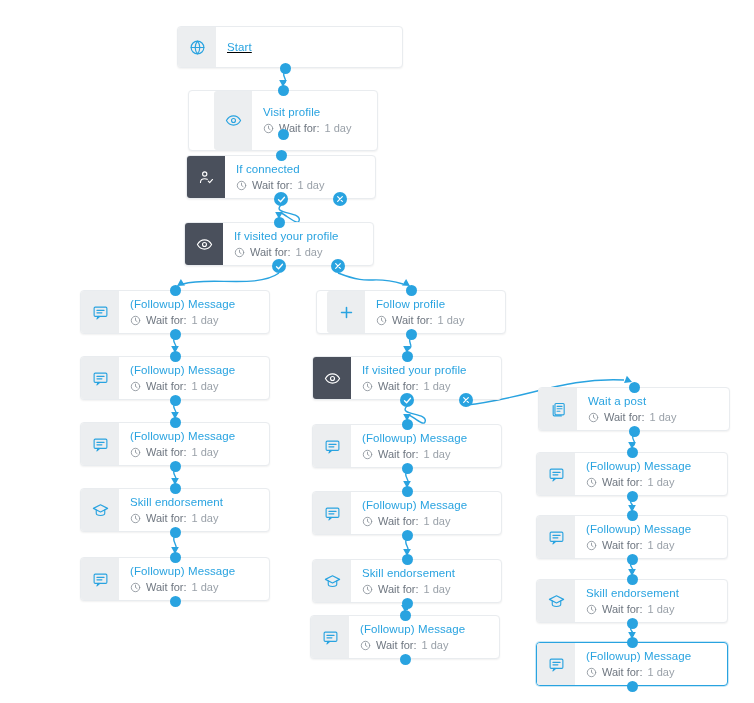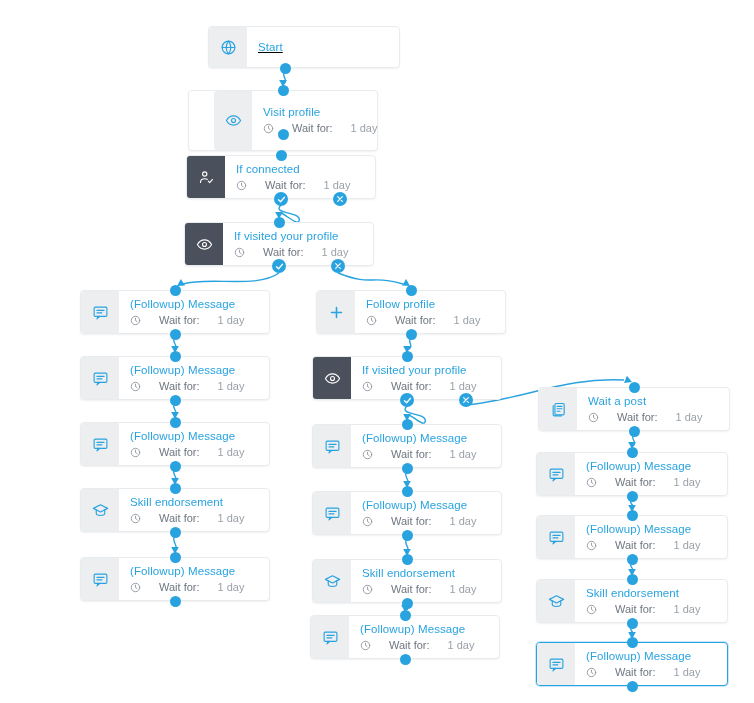--- a/index.html
+++ b/index.html
@@ -43,21 +43,21 @@
     min-width:0;
   }
   .node .ttl{
     color:#29a3e0;
     font-size:11.5px;
     line-height:15px;
     white-space:nowrap;
     letter-spacing:.1px;
   }
   .node .wait{
-    display:flex;align-items:center;gap:18px;
+    display:flex;align-items:center;gap:5px;
     color:#7e868f;
     font-size:11px;
     line-height:15px;
     margin-top:1px;
     white-space:nowrap;
   }
   .node .wait .clk{flex:0 0 auto;display:block;}
   .node .wait .wtxt{color:#6f7781;}
   .node .wait .wval{color:#9aa1a9;}
 
@@ -116,21 +116,21 @@
       <path d="M405 612L401.16459569116637 604.979339504877L408.83540430883363 604.979339504877Z" fill="#29a3e0"></path>
       <path d="M634 435 C629 437.5 639 443.5 632 446" stroke="#29a3e0" stroke-width="1.4" fill="none"></path>
       <path d="M632 449L628.1645956911664 441.97933950487703L635.8354043088336 441.97933950487703Z" fill="#29a3e0"></path>
       <path d="M632 500 C627 501.5 637 507.5 632 509" stroke="#29a3e0" stroke-width="1.4" fill="none"></path>
       <path d="M632 512L628.1645956911664 504.97933950487703L635.8354043088336 504.97933950487703Z" fill="#29a3e0"></path>
       <path d="M632 563 C627 565 637 571 632 573" stroke="#29a3e0" stroke-width="1.4" fill="none"></path>
       <path d="M632 576L628.1645956911664 568.979339504877L635.8354043088336 568.979339504877Z" fill="#29a3e0"></path>
       <path d="M632 627 C627 628.5 637 634.5 632 636" stroke="#29a3e0" stroke-width="1.4" fill="none"></path>
       <path d="M632 639L628.1645956911664 631.979339504877L635.8354043088336 631.979339504877Z" fill="#29a3e0"></path>
     </svg>
-<div class="node" style="left: 208px; top: 26px; width: 192px; height: 42px; text-decoration: underline;">
+<div class="node" style="left: 177px; top: 26px; width: 226px; height: 42px; text-decoration: underline;">
       <div class="ico">
         <svg width="17" height="17" viewBox="0 0 24 24" fill="none" stroke="#29a3e0" stroke-width="1.6" stroke-linecap="round" stroke-linejoin="round">
           <circle cx="12" cy="12" r="9"></circle>
           <path d="M3 12h18"></path>
           <path d="M12 3a14 14 0 0 1 0 18a14 14 0 0 1 0-18z"></path>
         </svg>
       </div>
       <div class="body">
         <div class="ttl">Start</div>
       </div>
@@ -322,21 +322,21 @@
             <circle cx="12" cy="12" r="9.2"></circle>
             <path d="M12 6.8V12l3.4 2.2"></path>
           </svg>
           <span class="wtxt">Wait for:</span>
           <span class="wval">1 day</span>
         </div>
       </div>
     </div>
     <div class="port" style="left: 170px; top: 552px;"></div>
     <div class="port" style="left: 170px; top: 596px;"></div>
-    <div class="node" style="left: 316px; top: 290px; width: 190px; height: 44px;">
+    <div class="node" style="left: 316px; top: 290px; width: 190px; height: 44px; padding-left: 10px;">
       <div class="ico">
         <svg width="17" height="17" viewBox="0 0 24 24" fill="none" stroke="#29a3e0" stroke-width="2.2" stroke-linecap="round" stroke-linejoin="round">
           <path d="M12 5v14M5 12h14"></path>
         </svg>
       </div>
       <div class="body">
         <div class="ttl">Follow profile</div>
         <div class="wait">
           <svg width="11" height="11" viewBox="0 0 24 24" fill="none" stroke="#8d949c" stroke-width="1.9" stroke-linecap="round" class="clk">
             <circle cx="12" cy="12" r="9.2"></circle>

